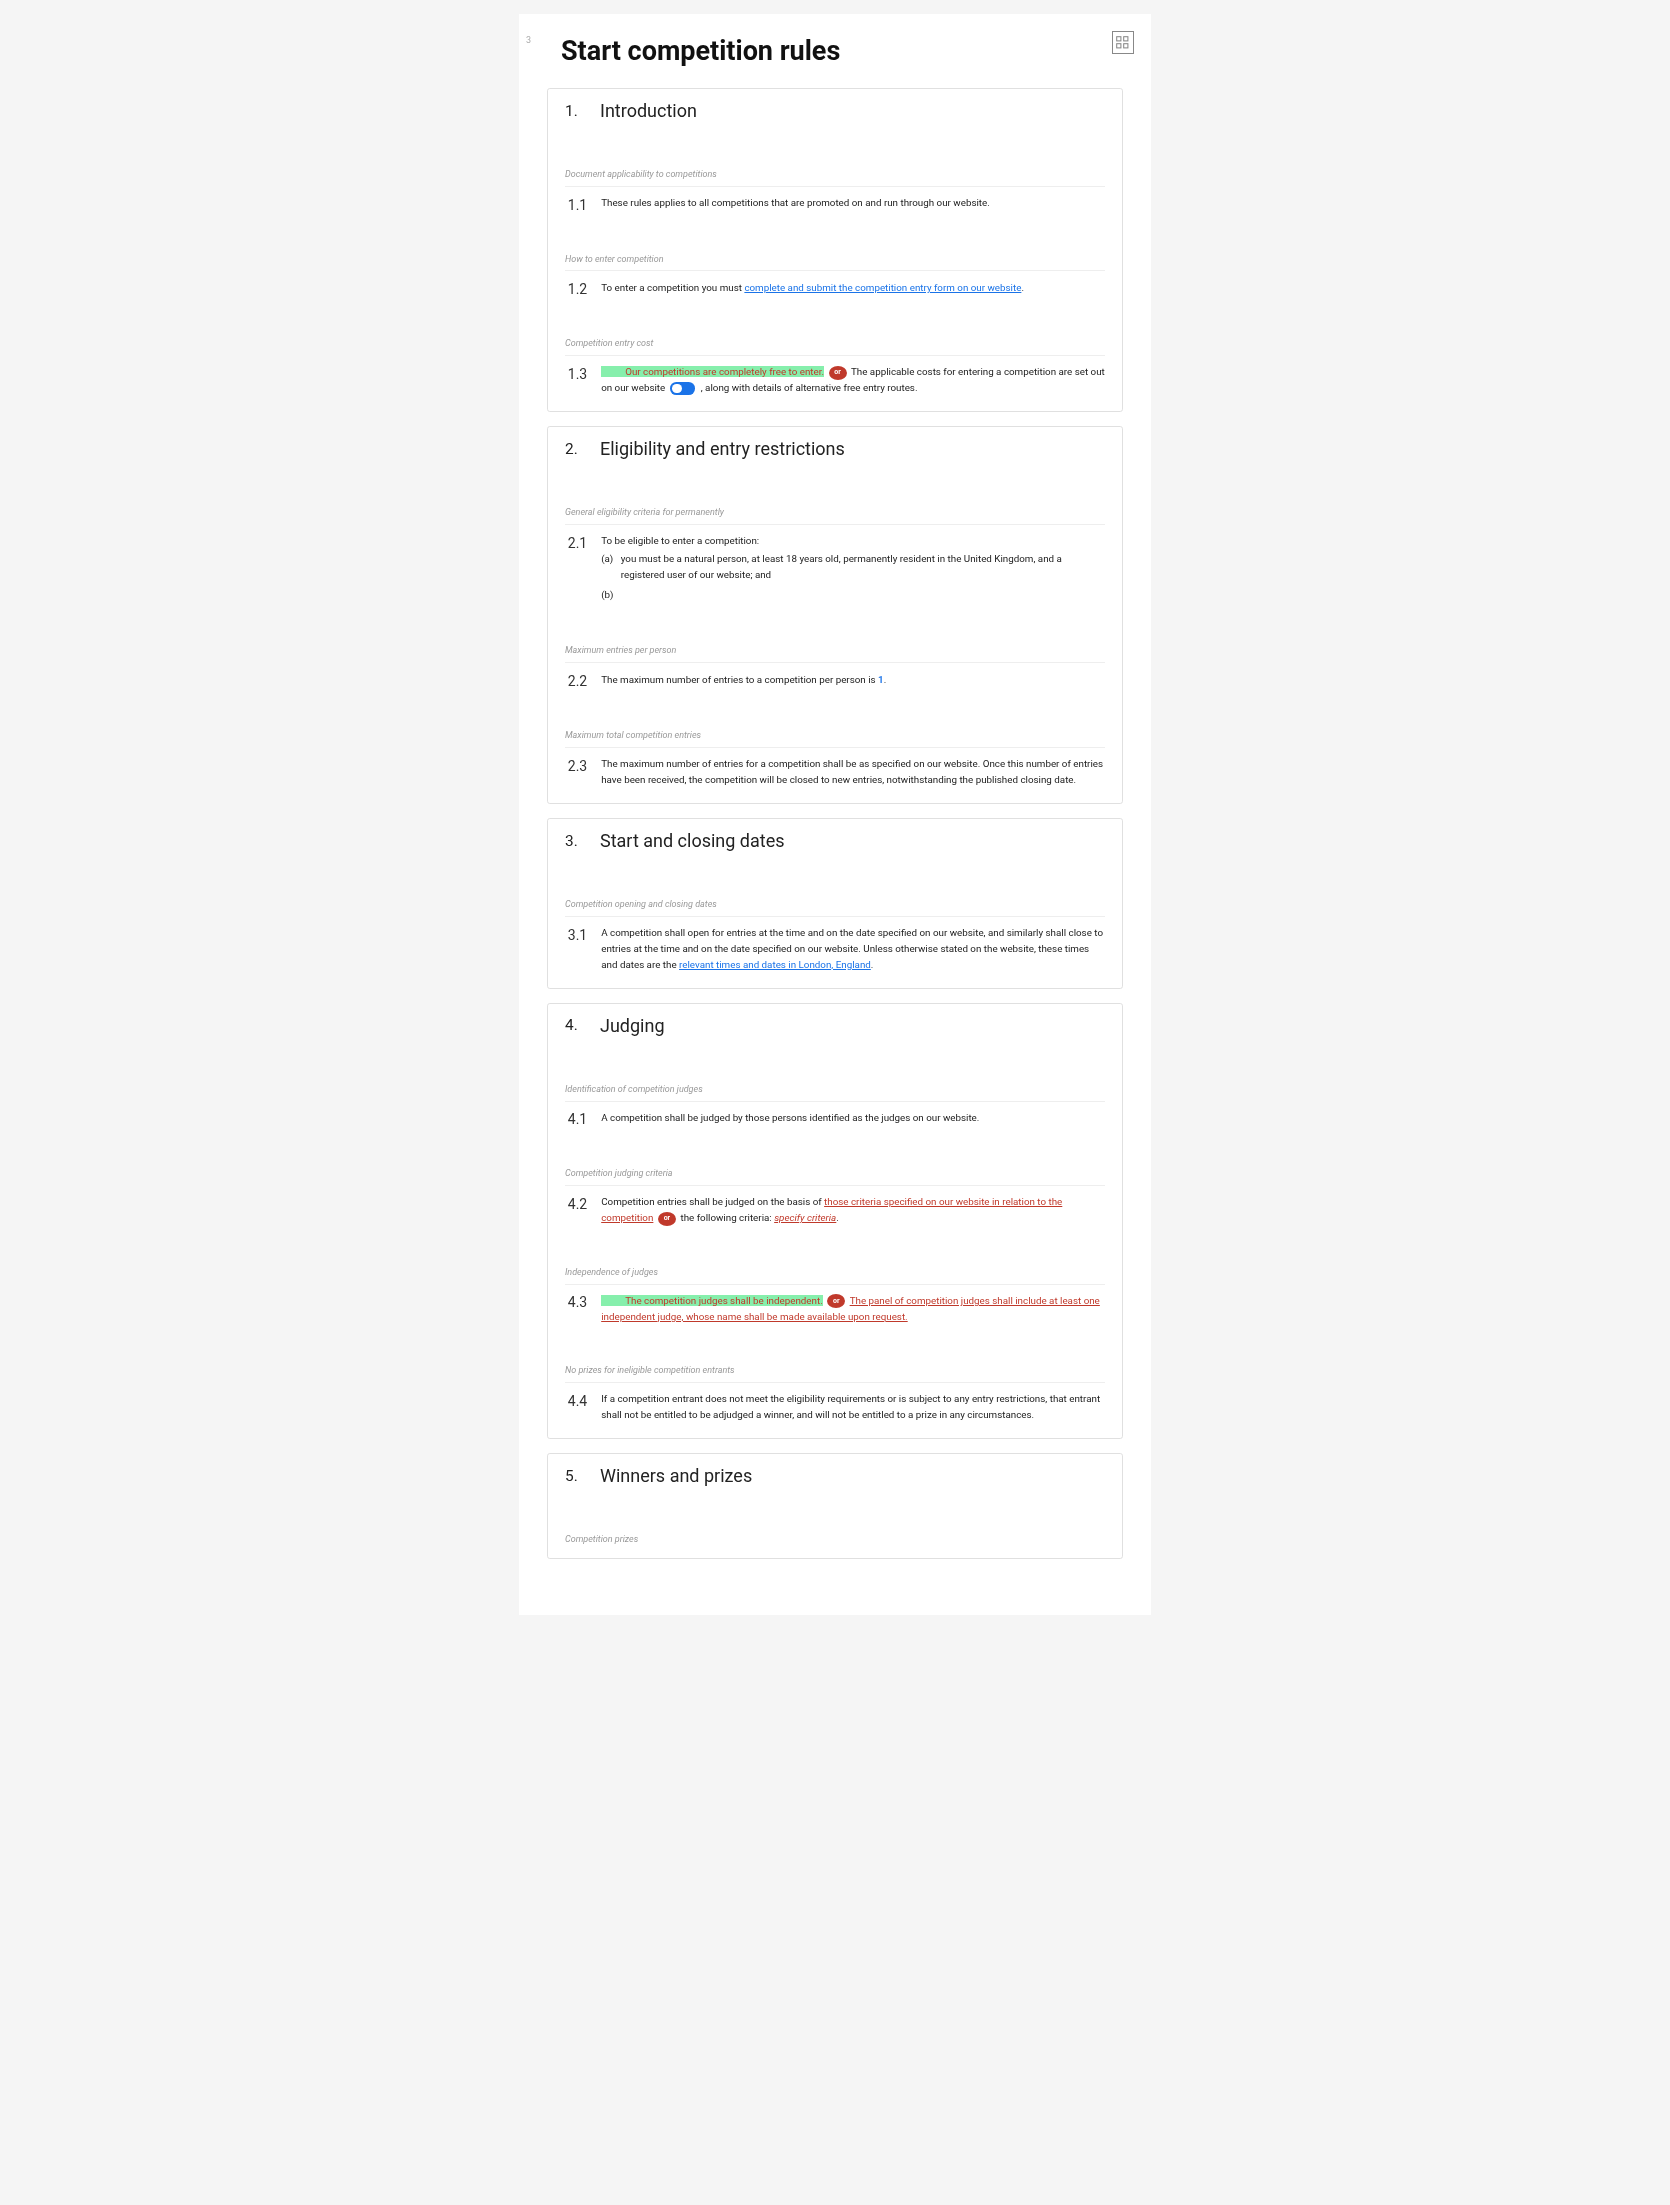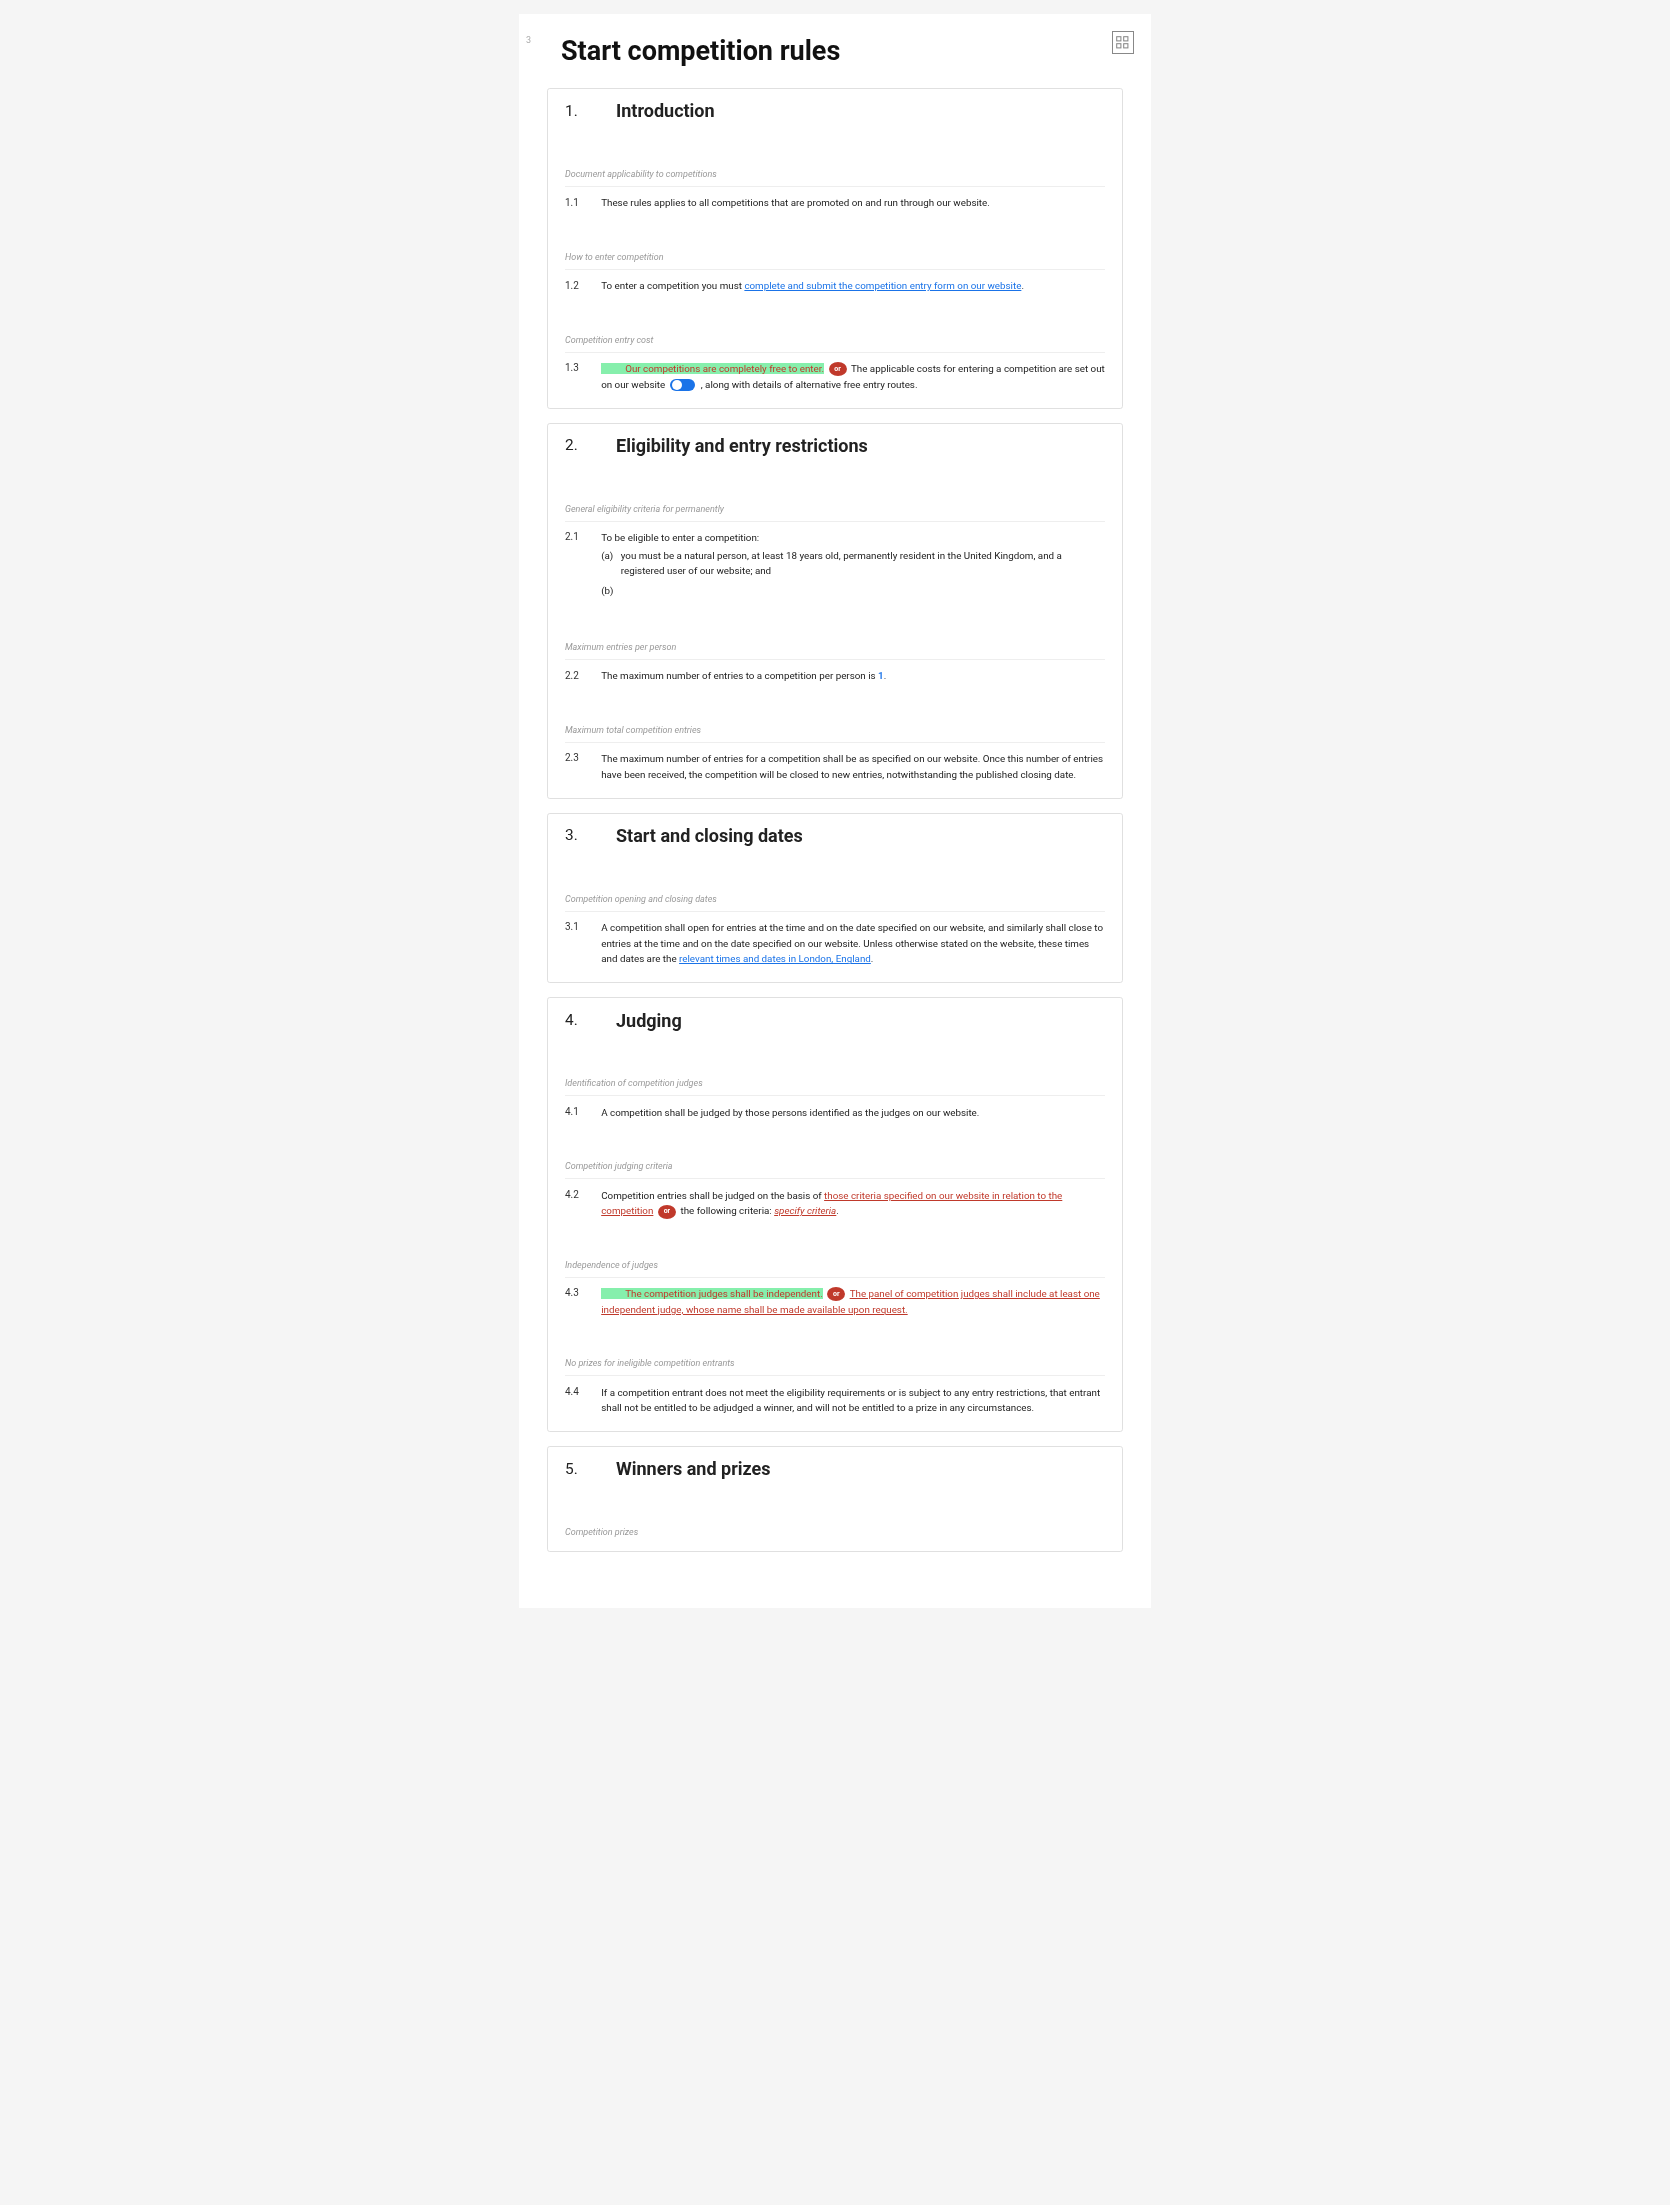--- a/index.html
+++ b/index.html
@@ -70,23 +70,22 @@
 
     .section-number {
       font-size: 15.4px;
       font-weight: 400;
       color: #222;
       min-width: 21px;
     }
 
     .section-title {
       font-size: 18px;
-      font-weight: 700;
+      font-weight: 400;
       color: #222;
-      margin-left: 16px;
     }
 
     .section-content {
       padding: 0 17px 11.2px 17px;
     }
 
     .subsection-label {
       font-size: 9px;
       color: #999;
       font-style: italic;
@@ -95,23 +94,24 @@
     }
 
     .subsection-row {
       display: flex;
       gap: 11.2px;
       padding: 4.2px 0;
     }
 
     .subsection-num {
       min-width: 25px;
-      font-size: 10px;
+      font-size: 14px;
       color: #333;
       padding-top: 1.4px;
+      text-align: center;
     }
 
     .subsection-text {
       font-size: 9.8px;
       color: #222;
       line-height: 1.6;
       flex: 1;
     }
 
     .highlight-blue {

